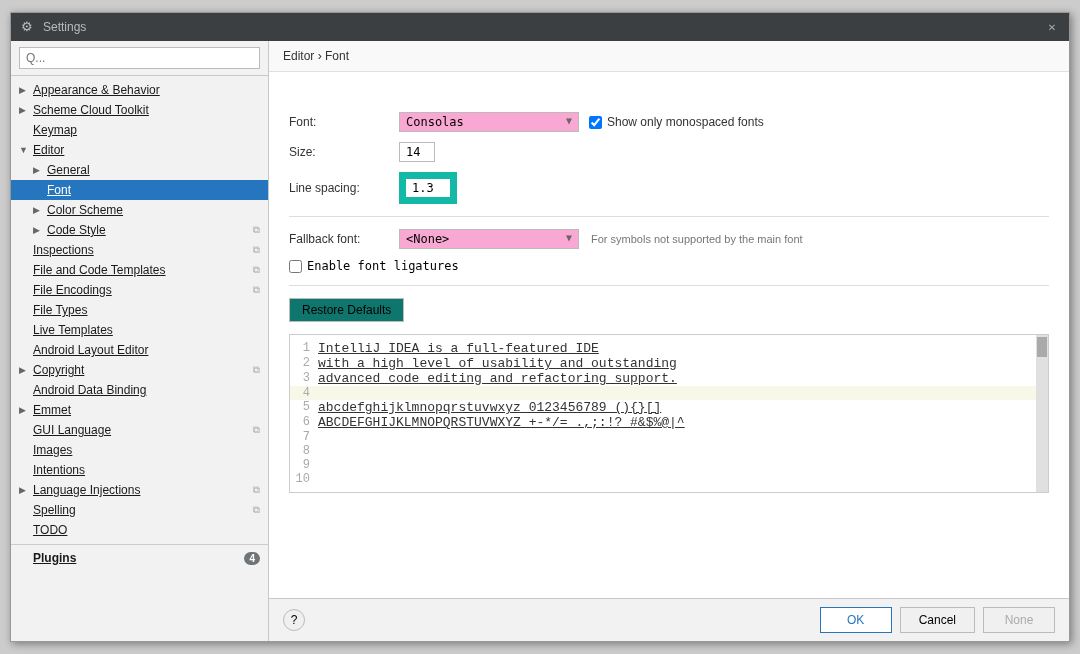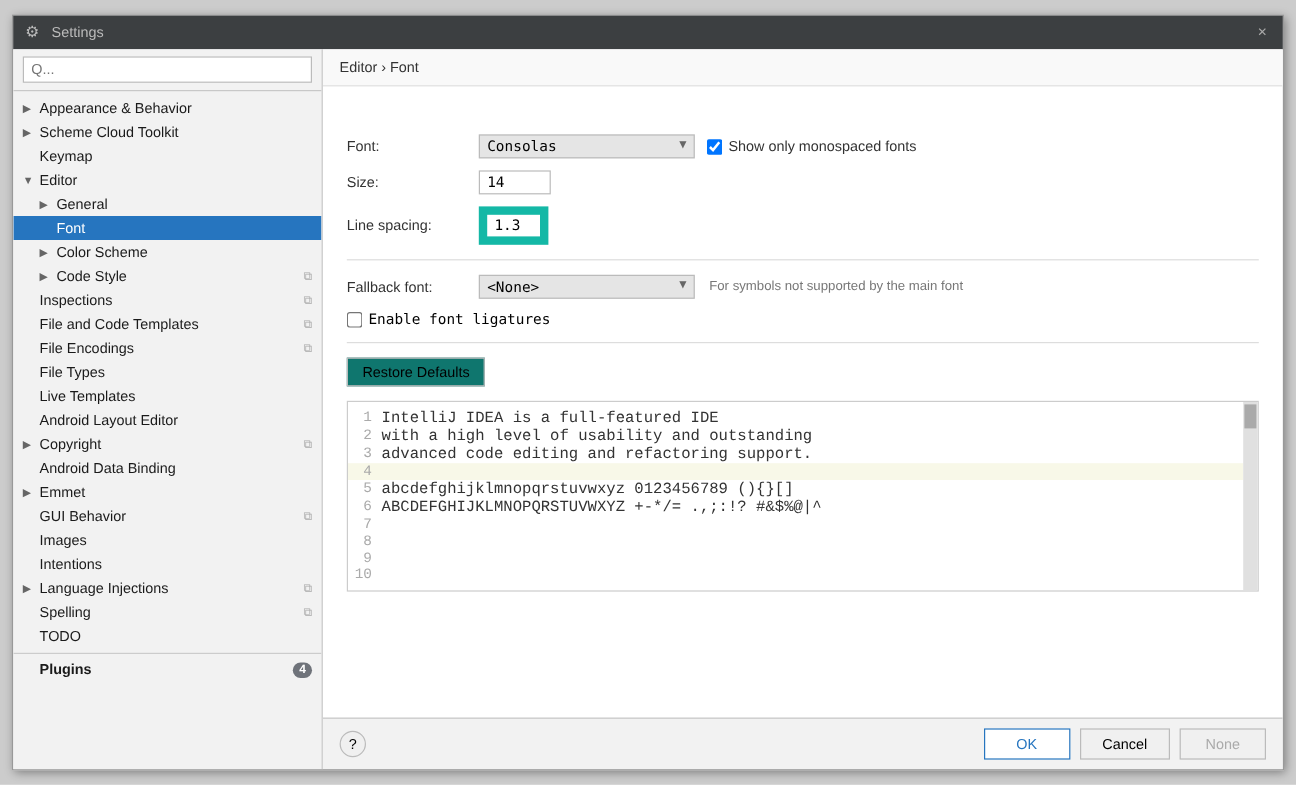--- a/index.html
+++ b/index.html
@@ -18,63 +18,63 @@
     
     .sidebar { width: 258px; background: #f2f2f2; border-right: 1px solid #c8c8c8; display: flex; flex-direction: column; flex-shrink: 0; overflow: hidden; }
     .sidebar-search { padding: 6px 8px; border-bottom: 1px solid #c8c8c8; }
     .sidebar-search input { width: 100%; padding: 3px 6px; border: 1px solid #bbb; background: #fff; font-size: 12px; outline: none; }
     .sidebar-tree { flex: 1; overflow-y: auto; padding: 4px 0; }
     
     .tree-item { display: flex; align-items: center; padding: 3px 8px; cursor: pointer; white-space: nowrap; font-size: 12px; color: #1a1a1a; }
     .tree-item.selected { background: #2675bf; color: #fff; }
     .tree-item .arrow { width: 14px; font-size: 9px; color: #666; flex-shrink: 0; }
     .tree-item.selected .arrow { color: #ddd; }
-    .tree-item .label { flex: 1; }
+    .tree-item .label { flex: 1; text-decoration: underline; }
     .tree-item .badge { background: #6f737a; color: #fff; border-radius: 8px; font-size: 10px; padding: 1px 5px; margin-left: 4px; }
     .tree-item .copy-icon { font-size: 10px; color: #aaa; margin-left: 4px; }
     
     .indent-1 { padding-left: 22px; }
     
     
     .right-panel { flex: 1; display: flex; flex-direction: column; overflow: hidden; background: #fff; gap: 24px; }
     .breadcrumb { padding: 8px 14px; font-size: 12px; color: #555; border-bottom: 1px solid #e0e0e0; background: #f9f9f9; }
     .breadcrumb span { color: #333; }
     
     .settings-panel { flex: 1; padding: 16px 20px; overflow-y: auto; }
     
     .form-row { display: flex; align-items: center; margin-bottom: 10px; }
     .form-label { width: 110px; font-size: 12px; color: #333; flex-shrink: 0; }
     .form-control { display: flex; align-items: center; }
     
-    .font-dropdown { display: flex; align-items: flex-start; border: 1px solid #bbb; background: #e5e5e5; padding: 2px 6px; min-width: 180px; cursor: pointer; font-size: 12px; font-family: monospace; }
+    .font-dropdown { display: flex; align-items: flex-start; border: 1px solid #bbb; background: #f9a8d4; padding: 2px 6px; min-width: 180px; cursor: pointer; font-size: 12px; font-family: monospace; }
     .font-dropdown .dd-text { flex: 1; }
     .font-dropdown .dd-arrow { font-size: 10px; color: #666; margin-left: 4px; }
     
-    .size-input { border: 1px solid #bbb; padding: 2px 6px; width: 60px; font-size: 12px; font-family: monospace; }
+    .size-input { border: 1px solid #bbb; padding: 2px 6px; width: 36px; font-size: 12px; font-family: monospace; }
     .spacing-input { border: 7px solid #14b8a6; padding: 2px 6px; width: 58px; font-size: 12px; font-family: monospace; }
     
     .checkbox-row { display: flex; align-items: center; margin-left: 10px; }
     .checkbox-row input[type=checkbox] { margin-right: 5px; }
     .checkbox-row label { font-size: 12px; color: #333; }
     
     .hint-text { font-size: 11px; color: #777; margin-left: 12px; }
     
     .separator { height: 1px; background: #ddd; margin: 12px 0; }
     
     .btn-restore { border: 1px solid #bbb; background: #0f766e; padding: 4px 12px; font-size: 12px; cursor: pointer; }
     
     .enable-ligatures-row { display: flex; align-items: center; margin-bottom: 12px; }
     
     
     .preview-area { border: 1px solid #ccc; margin-top: 12px; background: #fff; }
     .preview-content { display: flex; }
     .preview-lines { flex: 1; font-family: 'Consolas', 'Courier New', monospace; font-size: 13px; padding: 6px 0; }
     .preview-line { display: flex; }
     .line-num { width: 28px; text-align: right; padding-right: 8px; color: #aaa; font-size: 12px; user-select: none; flex-shrink: 0; }
-    .line-text { color: #333; white-space: pre; }
+    .line-text { color: #333; white-space: pre; text-decoration: underline; }
     .line-highlighted { background: #f8f8e8; }
     .preview-scrollbar { width: 12px; background: #e0e0e0; }
     .preview-scroll-thumb { width: 10px; height: 20px; background: #aaa; margin: 2px auto; }
     
     
     .bottom-bar { display: flex; justify-content: flex-end; align-items: center; padding: 8px 14px; border-top: 1px solid #c8c8c8; background: #f2f2f2; gap: 8px; }
     .btn-dialog { border: 1px solid #bbb; background: #f0f0f0; padding: 5px 18px; font-size: 12px; cursor: pointer; min-width: 72px; }
     .btn-dialog.primary { border-color: #2675bf; background: #fff; color: #2675bf; }
     .btn-dialog.disabled { color: #aaa; background: #f0f0f0; cursor: default; }
     
@@ -169,21 +169,21 @@
         <div class="tree-item">
           <span class="arrow"></span>
           <span class="label">Android Data Binding</span>
         </div>
         <div class="tree-item">
           <span class="arrow">▶</span>
           <span class="label">Emmet</span>
         </div>
         <div class="tree-item">
           <span class="arrow"></span>
-          <span class="label">GUI Behavior</span>
+          <span class="label">GUI Language</span>
           <span class="copy-icon">⧉</span>
         </div>
         <div class="tree-item">
           <span class="arrow"></span>
           <span class="label">Images</span>
         </div>
         <div class="tree-item">
           <span class="arrow"></span>
           <span class="label">Intentions</span>
         </div>

